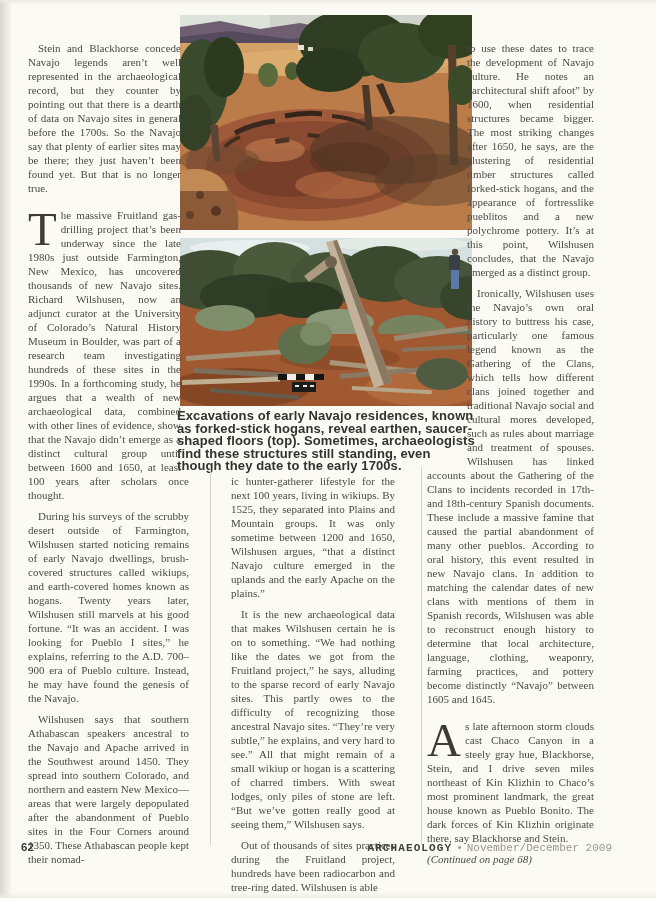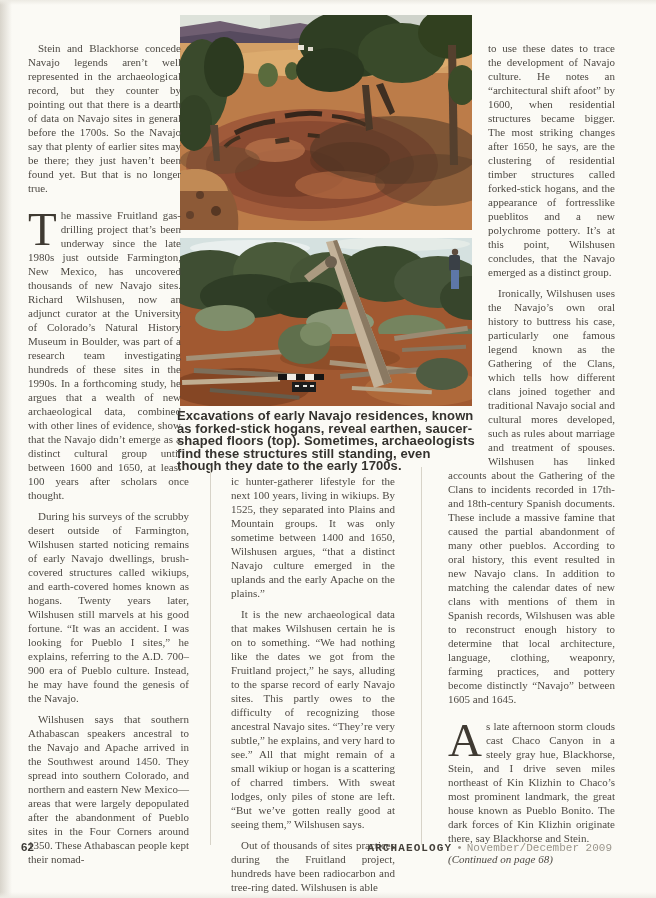--- a/index.html
+++ b/index.html
@@ -22,21 +22,21 @@
   .col p.ind{text-indent:10px;}
   .col p.gap{margin-top:13px;}
   .spacer-r{float:right;width:15px;height:428px;}
   .spacer-l{float:left;width:47px;height:428px;}
   .dc{
     float:left;font-size:47px;line-height:37px;
     padding:3px 4px 0 0;color:#3f3a32;
   }
   .col-left{left:21px;top:34px;width:175px;}
   .col-mid{left:224px;top:467px;width:178px;}
-  .col-right{left:441px;top:34px;width:181px;}
+  .col-right{left:420px;top:34px;width:181px;}
   .cont-line{text-align:center;font-style:italic;}
 
   .vrule{position:absolute;width:1px;background:#d7d3c8;top:467px;height:378px;}
   .vrule1{left:210px;}
   .vrule2{left:421px;}
 
   .photo{position:absolute;left:180px;overflow:hidden;background:#b07a4a;}
   .photo svg{display:block;}
   #photo-top{top:15px;width:292px;height:215px;}
   #photo-bottom{top:238px;width:292px;height:168px;}
@@ -190,21 +190,21 @@
 
   <div class="col col-left">
     <div class="spacer-r"></div>
     <p class="ind"><span>Stein and Blackhorse concede Navajo legends aren’t well represented in the archaeological record, but they counter by pointing out that there is a dearth of data on Navajo sites in general before the 1700s. So the Navajo say that plenty of earlier sites may be there; they just haven’t been found yet. But that is no longer true.</span></p>
     <p class="gap"><span class="dc">T</span><span>he massive Fruitland gas-drilling project that’s been underway since the late 1980s just outside Farmington, New Mexico, has uncovered thousands of new Navajo sites. Richard Wilshusen, now an adjunct curator at the University of Colorado’s Natural History Museum in Boulder, was part of a research team investigating hundreds of these sites in the 1990s. In a forthcoming study, he argues that a wealth of new archaeological data, combined with other lines of evidence, show that the Navajo didn’t emerge as a distinct cultural group until between 1600 and 1650, at least 100 years after scholars once thought.</span></p>
     <p class="ind"><span>During his surveys of the scrubby desert outside of Farmington, Wilshusen started noticing remains of early Navajo dwellings, brush-covered structures called wikiups, and earth-covered homes known as hogans. Twenty years later, Wilshusen still marvels at his good fortune. “It was an accident. I was looking for Pueblo I sites,” he explains, referring to the A.D. 700–900 era of Pueblo culture. Instead, he may have found the genesis of the Navajo.</span></p>
     <p class="ind"><span>Wilshusen says that southern Athabascan speakers ancestral to the Navajo and Apache arrived in the Southwest around 1450. They spread into southern Colorado, and northern and eastern New Mexico—areas that were largely depopulated after the abandonment of Pueblo sites in the Four Corners around 1350. These Athabascan people kept their nomad-</span></p>
   </div>
 
   <div class="col col-mid">
-    <p><span>ic hunter-gatherer lifestyle for the next 100 years, living in wikiups. By 1525, they separated into Plains and Mountain groups. It was only sometime between 1400 and 1650, Wilshusen argues, “that a distinct Navajo culture emerged in the uplands and the early Apache on the plains.”</span></p>
+    <p><span>ic hunter-gatherer lifestyle for the next 100 years, living in wikiups. By 1525, they separated into Plains and Mountain groups. It was only sometime between 1200 and 1650, Wilshusen argues, “that a distinct Navajo culture emerged in the uplands and the early Apache on the plains.”</span></p>
     <p class="ind"><span>It is the new archaeological data that makes Wilshusen certain he is on to something. “We had nothing like the dates we got from the Fruitland project,” he says, alluding to the sparse record of early Navajo sites. This partly owes to the difficulty of recognizing those ancestral Navajo sites. “They’re very subtle,” he explains, and very hard to see.” All that might remain of a small wikiup or hogan is a scattering of charred timbers. With sweat lodges, only piles of stone are left. “But we’ve gotten really good at seeing them,” Wilshusen says.</span></p>
     <p class="ind"><span>Out of thousands of sites practices during the Fruitland project, hundreds have been radiocarbon and tree-ring dated. Wilshusen is able</span></p>
   </div>
 
   <div class="col col-right">
     <div class="spacer-l"></div>
     <p><span>to use these dates to trace the development of Navajo culture. He notes an “architectural shift afoot” by 1600, when residential structures became bigger. The most striking changes after 1650, he says, are the clustering of residential timber structures called forked-stick hogans, and the appearance of fortresslike pueblitos and a new polychrome pottery. It’s at this point, Wilshusen concludes, that the Navajo emerged as a distinct group.</span></p>
     <p class="ind"><span>Ironically, Wilshusen uses the Navajo’s own oral history to buttress his case, particularly one famous legend known as the Gathering of the Clans, which tells how different clans joined together and traditional Navajo social and cultural mores developed, such as rules about marriage and treatment of spouses. Wilshusen has linked accounts about the Gathering of the Clans to incidents recorded in 17th- and 18th-century Spanish documents. These include a massive famine that caused the partial abandonment of many other pueblos. According to oral history, this event resulted in new Navajo clans. In addition to matching the calendar dates of new clans with mentions of them in Spanish records, Wilshusen was able to reconstruct enough history to determine that local architecture, language, clothing, weaponry, farming practices, and pottery become distinctly “Navajo” between 1605 and 1645.</span></p>
     <p class="gap"><span class="dc">A</span><span>s late afternoon storm clouds cast Chaco Canyon in a steely gray hue, Blackhorse, Stein, and I drive seven miles northeast of Kin Klizhin to Chaco’s most prominent landmark, the great house known as Pueblo Bonito. The dark forces of Kin Klizhin originate there, say Blackhorse and Stein.</span></p>
     <p class="cont-line"><span>(Continued on page 68)</span></p>

